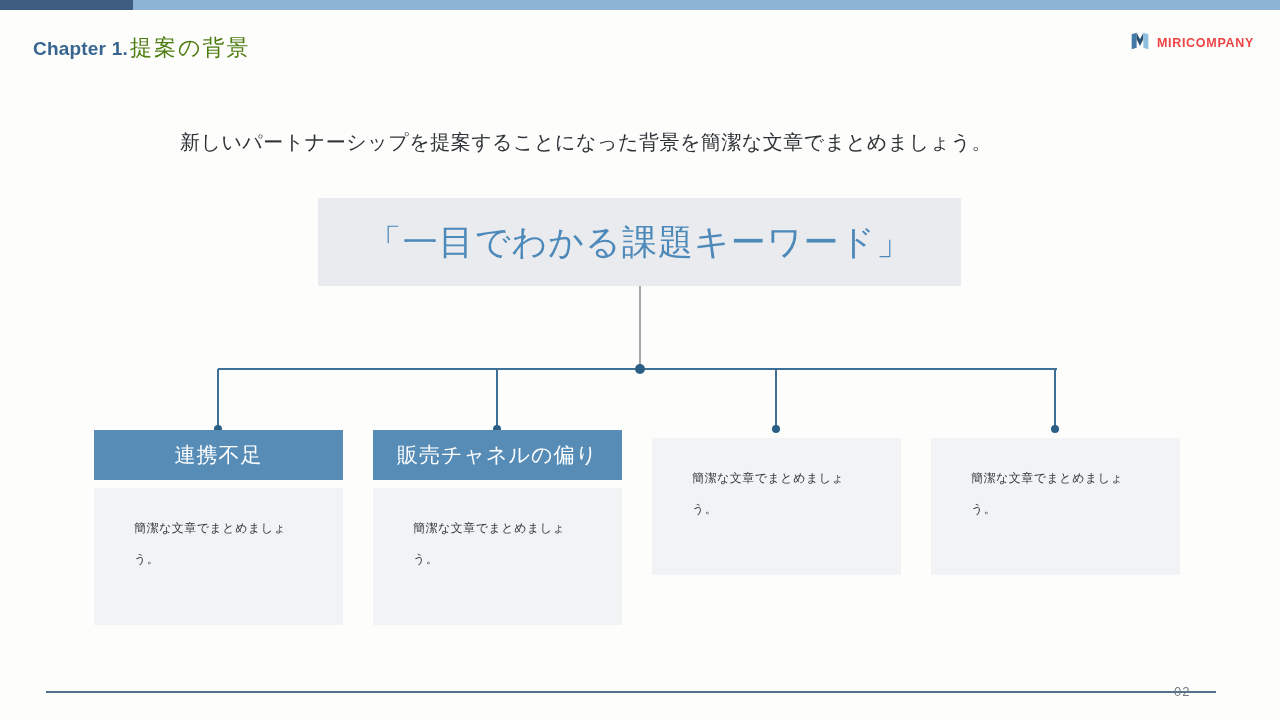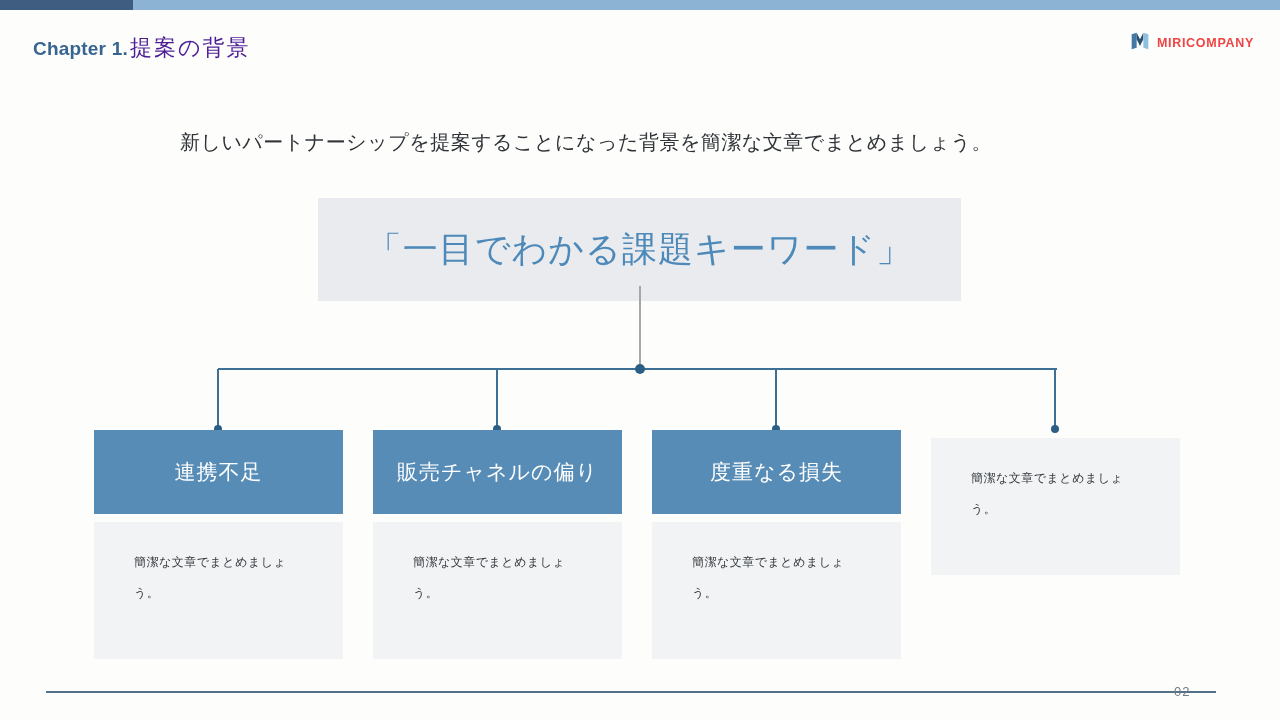--- a/index.html
+++ b/index.html
@@ -8,49 +8,49 @@
     background:#fdfdfc;
     font-family:"Liberation Sans","DejaVu Sans",sans-serif;
   }
   
   .top-bar { position:absolute; top:0; left:0; width:1280px; height:10px; background:#8cb3d3; }
   .top-bar-accent { position:absolute; top:0; left:0; width:133px; height:10px; background:#3e5d80; }
 
   
   .header { position:absolute; top:33px; left:33px; display:flex; align-items:baseline; gap:2px; }
   .chapter-label { font-size:19px; font-weight:bold; color:#38658f; letter-spacing:0.2px; }
-  .page-title { font-size:22px; color:#4c1d95; letter-spacing:2px; }
+  .page-title { font-size:22px; color:#4d7c0f; letter-spacing:2px; }
 
   
   .logo { position:absolute; top:31px; right:26px; display:flex; align-items:center; gap:7px; }
   .logo-text { font-size:12.5px; font-weight:bold; color:#ef4444; letter-spacing:0.7px; }
 
   
   .instruction { position:absolute; top:129px; left:0; width:1172px; text-align:center;
     font-size:20px; color:#2f3337; letter-spacing:0.5px; }
 
   
-  .root-box { position:absolute; left:318px; top:198px; width:643px; height:103px;
+  .root-box { position:absolute; left:318px; top:198px; width:643px; height:88px;
     background:#e9ebee; display:flex; align-items:center; justify-content:center; }
   .root-text { font-size:35px; color:#4d89b9; letter-spacing:1px; }
 
   
   .v-root { position:absolute; left:639px; top:286px; width:2px; height:83px; background:#a4a8ab; }
   .h-conn { position:absolute; left:218px; top:368px; width:839px; height:2px; background:#3e7095; }
   .v-drop { position:absolute; top:369px; width:2px; height:61px; background:#3e7095; }
   .v-drop-1 { left:217px; } .v-drop-2 { left:496px; } .v-drop-3 { left:775px; } .v-drop-4 { left:1054px; }
   .dot { position:absolute; border-radius:50%; background:#2c5f86; }
   .dot-junction { left:635px; top:364px; width:10px; height:10px; }
   .dot-node { width:8px; height:8px; top:425px; }
   .dot-node-1 { left:214px; } .dot-node-2 { left:493px; } .dot-node-3 { left:772px; } .dot-node-4 { left:1051px; }
 
   
   .column { position:absolute; top:430px; width:249px; }
   .column-1 { left:94px; } .column-2 { left:373px; } .column-3 { left:652px; } .column-4 { left:931px; }
-  .col-header { height:84px; background:#568cb6; display:flex; align-items:center; justify-content:center;
+  .col-header { height:50px; background:#568cb6; display:flex; align-items:center; justify-content:center;
     color:#ffffff; font-size:21px; letter-spacing:1px; }
   .col-body { margin-top:8px; height:137px; background:#f1f3f5; box-sizing:border-box; padding:25px 20px 0 40px; }
   .col-body p { margin:0; width:165px; font-size:12px; line-height:31px; color:#35393d; letter-spacing:0.5px; }
 
   
   .footer-line { position:absolute; left:46px; top:691px; width:1170px; height:2px; background:#54718a; }
   .page-number { position:absolute; top:684px; left:1174px; font-size:13px; color:#6f7a86; letter-spacing:1px; }
 </style>
 </head>
 <body>
@@ -98,21 +98,20 @@
     <p>簡潔な文章でまとめましょう。</p>
   </div>
 </div>
 <div class="column column-2">
   <div class="col-header">販売チャネルの偏り</div>
   <div class="col-body">
     <p>簡潔な文章でまとめましょう。</p>
   </div>
 </div>
 <div class="column column-3">
-  <div class="col-header">度重なる損失</div>
   <div class="col-body">
     <p>簡潔な文章でまとめましょう。</p>
   </div>
 </div>
 <div class="column column-4">
   <div class="col-body">
     <p>簡潔な文章でまとめましょう。</p>
   </div>
 </div>
 

